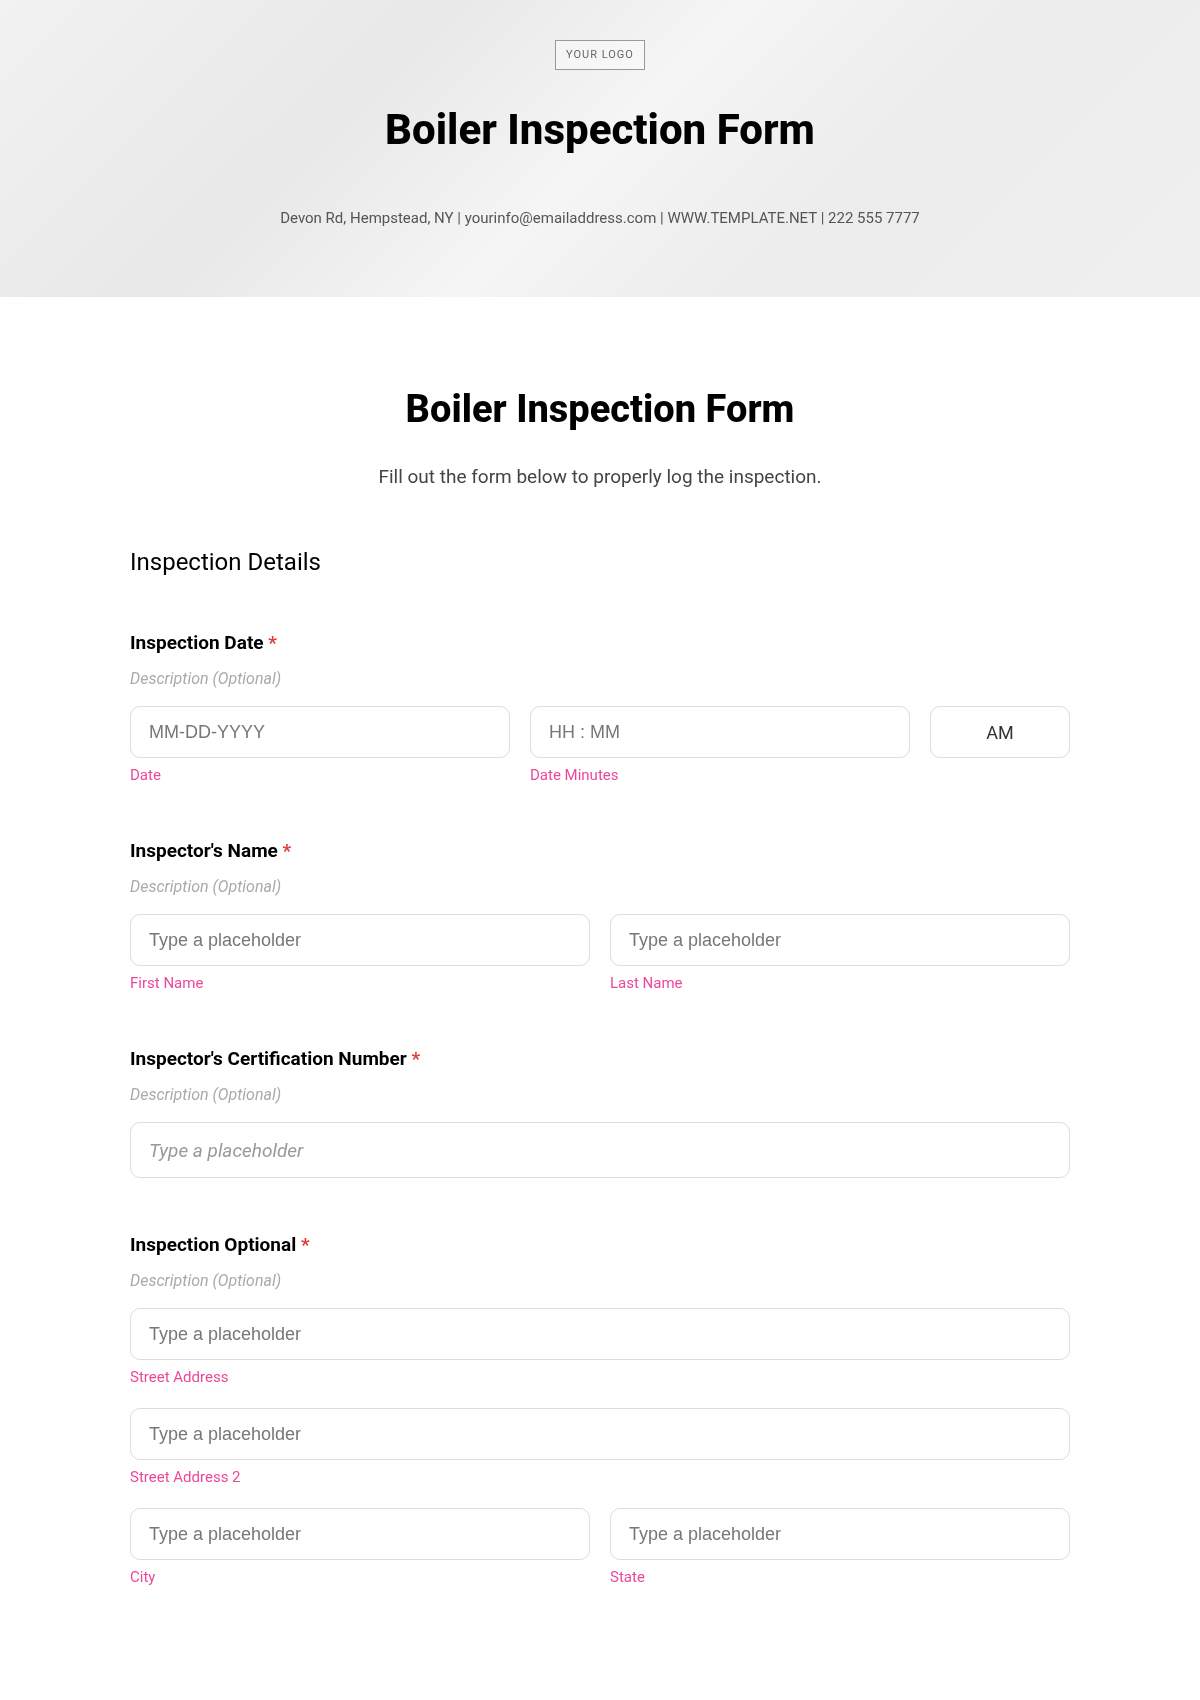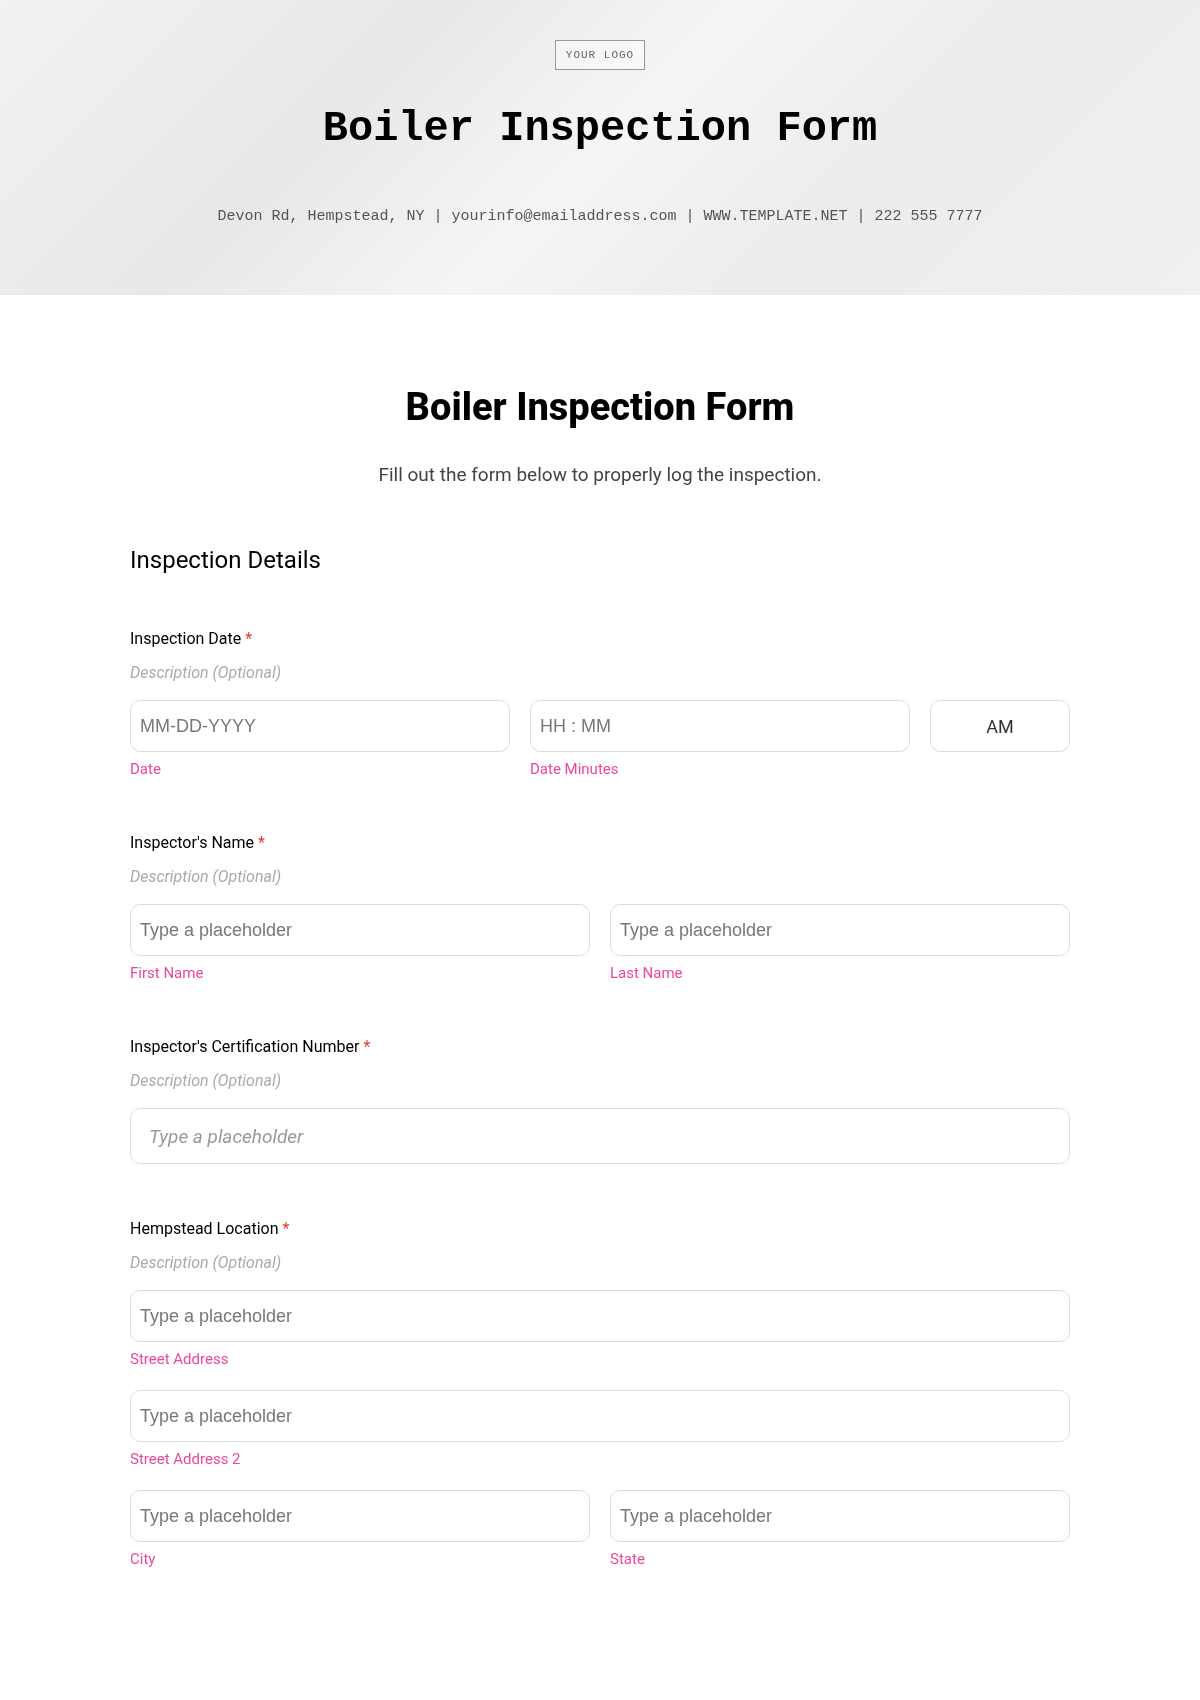--- a/index.html
+++ b/index.html
@@ -6,21 +6,20 @@
   body {
     font-family: -apple-system, BlinkMacSystemFont, "Segoe UI", Roboto, Arial, sans-serif;
     background: #fff;
     width: 1200px;
     color: #222;
   }
   .header {
     background: linear-gradient(135deg, #f2f2f2 0%, #e8e8e8 30%, #f5f5f5 50%, #ececec 70%, #f0f0f0 100%);
     text-align: center;
     padding: 40px 0 70px 0;
-    font-family: Liberation Mono, monospace;
   }
   .logo-box {
     display: inline-block;
     border: 1px solid #999;
     padding: 8px 10px;
     font-size: 11px;
     letter-spacing: 1px;
     color: #666;
     line-height: 1.1;
     background: rgba(255,255,255,0.4);
@@ -52,22 +51,22 @@
     margin-top: 34px;
   }
   .section-heading {
     font-size: 24px;
     font-weight: 400;
     margin-top: 60px;
     color: #000;
   }
   .field-group { margin-top: 55px; }
   .field-label {
-    font-size: 16px;
-    font-weight: 400;
+    font-size: 19px;
+    font-weight: 700;
     color: #000;
   }
   .field-label .req { color: #e03c3c; }
   .description {
     font-size: 16px;
     color: #aaa;
     font-style: italic;
     margin-top: 15px;
   }
   .row {
@@ -75,21 +74,21 @@
     gap: 20px;
     margin-top: 18px;
   }
   .col { flex: 1; }
   .col-small { flex: 0 0 140px; }
   input[type=text] {
     width: 100%;
     height: 52px;
     border: 1px solid #ddd;
     border-radius: 10px;
-    padding: 0 9px;
+    padding: 0 18px;
     font-size: 18px;
     color: #333;
     background: #fff;
   }
   input[type=text]::placeholder { color: #777; }
   .input-display {
     width: 100%;
     height: 52px;
     border: 1px solid #ddd;
     border-radius: 10px;
@@ -184,21 +183,21 @@
     <div class="description">Description (Optional)</div>
     <div class="row">
       <div class="col">
         <div class="input-italic">Type a placeholder</div>
       </div>
     </div>
   </div>
 
   <div class="field-group">
     <div class="field-label">
-      <span>Hempstead Location</span>
+      <span>Inspection Optional</span>
       <span class="req">*</span>
     </div>
     <div class="description">Description (Optional)</div>
 
     <div class="row">
       <div class="col">
         <input type="text" placeholder="Type a placeholder" style="">
         <div class="sublabel">Street Address</div>
       </div>
     </div>

